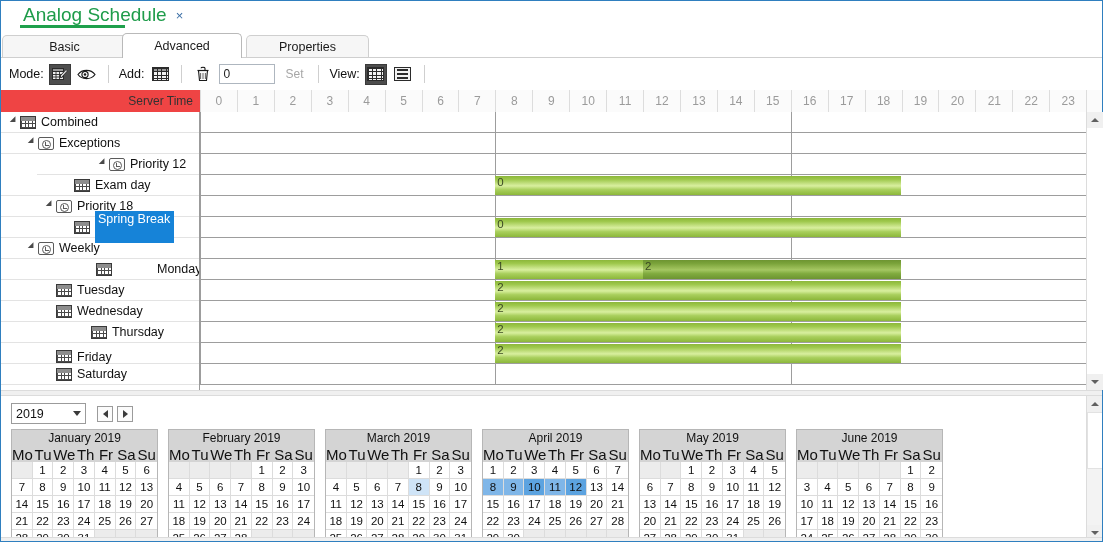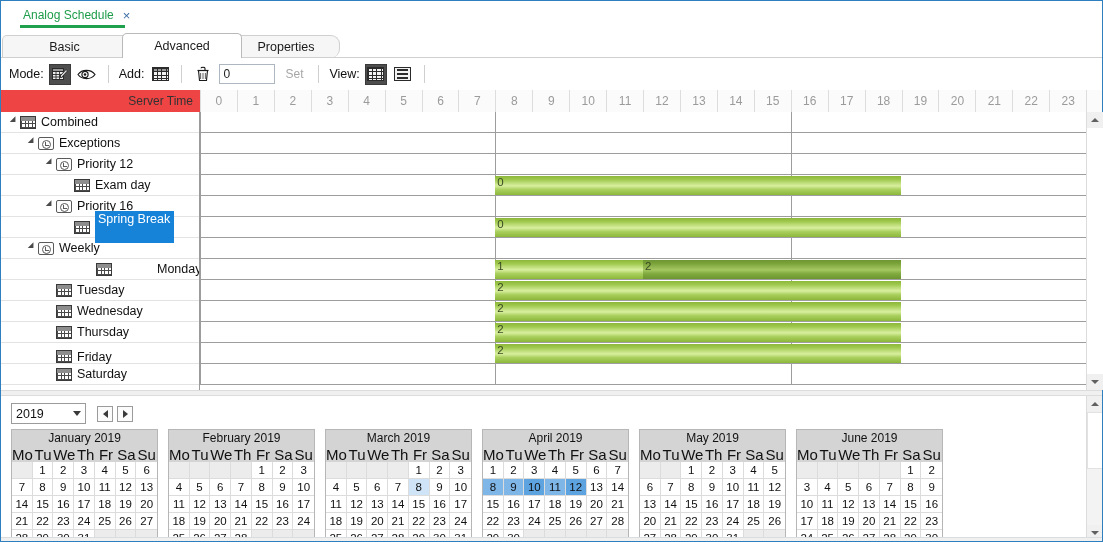--- a/index.html
+++ b/index.html
@@ -22,21 +22,21 @@
     position: absolute; left: 0; top: 0; width: 1101px; height: 27px;
     background: #ffffff;
   }
   .doctab {
     position: absolute; left: 18px; top: 2px;
     height: 24px;
     display: flex; align-items: center; gap: 9px;
     padding: 0 4px;
   }
   .doctab-label {
-    font-size: 12px; color: #1e9c4a; white-space: nowrap;
+    font-size: 19px; color: #1e9c4a; white-space: nowrap;
   }
   .doctab-underline {
     position: absolute; left: 19px; top: 24px; width: 105px; height: 3px;
     background: #1fa04c;
   }
   .doctab-close {
     font-size: 13px; color: #3a6ea5; line-height: 1; cursor: pointer;
   }
 
   
@@ -364,21 +364,21 @@
     <div class="doctab-underline"></div>
   </div>
 
   <div class="ptabs" id="ptabs">
       <div class="ptab" style="left: 1px; width: 125px;">
         <span>Basic</span>
       </div>
       <div class="ptab active" style="left: 121px; width: 120px;">
         <span>Advanced</span>
       </div>
-      <div class="ptab" style="left: 231px; width: 108px; border-radius: 9px;">
+      <div class="ptab" style="left: 245px; width: 123px;">
         <span>Properties</span>
       </div>
     </div>
   <div class="ptabs-baseline"></div>
 
   <div class="toolbar">
     <span class="tb-label">Mode:</span>
     <div class="tb-btn pressed">
       <svg width="16" height="15" viewBox="0 0 16 15">
         <rect x="0.5" y="1.5" width="11" height="11" fill="#efefef" stroke="#2b2b2b"></rect>
@@ -462,34 +462,34 @@
         <div class="tnode" style="padding-left: 6px;">
           <span class="tarrow has"></span>
           <span class="ticon sched"></span>
           <span class="tlabel">Combined</span>
         </div>
         <div class="tnode" style="padding-left: 24px;">
           <span class="tarrow has"></span>
           <span class="ticon folder"></span>
           <span class="tlabel">Exceptions</span>
         </div>
-        <div class="tnode" style="padding-left: 42px;">
+        <div class="tnode" style="padding-left: 59px; margin-left: 36px;">
           <span class="tarrow has"></span>
           <span class="ticon folder"></span>
           <span class="tlabel">Priority 12</span>
         </div>
         <div class="tnode" style="padding-left: 60px;">
           <span class="tarrow"></span>
           <span class="ticon sched"></span>
           <span class="tlabel">Exam day</span>
         </div>
         <div class="tnode" style="padding-left: 42px;">
           <span class="tarrow has"></span>
           <span class="ticon folder"></span>
-          <span class="tlabel">Priority 16</span>
+          <span class="tlabel">Priority 18</span>
         </div>
         <div class="tnode selected" style="padding-left: 60px;">
           <span class="tarrow"></span>
           <span class="ticon sched"></span>
           <span class="tlabel">Spring Break</span>
         </div>
         <div class="tnode" style="padding-left: 24px;">
           <span class="tarrow has"></span>
           <span class="ticon folder"></span>
           <span class="tlabel">Weekly</span>
@@ -502,21 +502,21 @@
         <div class="tnode" style="padding-left: 42px;">
           <span class="tarrow"></span>
           <span class="ticon sched"></span>
           <span class="tlabel">Tuesday</span>
         </div>
         <div class="tnode" style="padding-left: 42px;">
           <span class="tarrow"></span>
           <span class="ticon sched"></span>
           <span class="tlabel">Wednesday</span>
         </div>
-        <div class="tnode" style="padding-left: 42px;">
+        <div class="tnode" style="padding-left: 42px; justify-content: center;">
           <span class="tarrow"></span>
           <span class="ticon sched"></span>
           <span class="tlabel">Thursday</span>
         </div>
         <div class="tnode" style="padding-left: 42px; align-items: flex-end;">
           <span class="tarrow"></span>
           <span class="ticon sched"></span>
           <span class="tlabel">Friday</span>
         </div>
         <div class="tnode" style="padding-left: 42px;">

